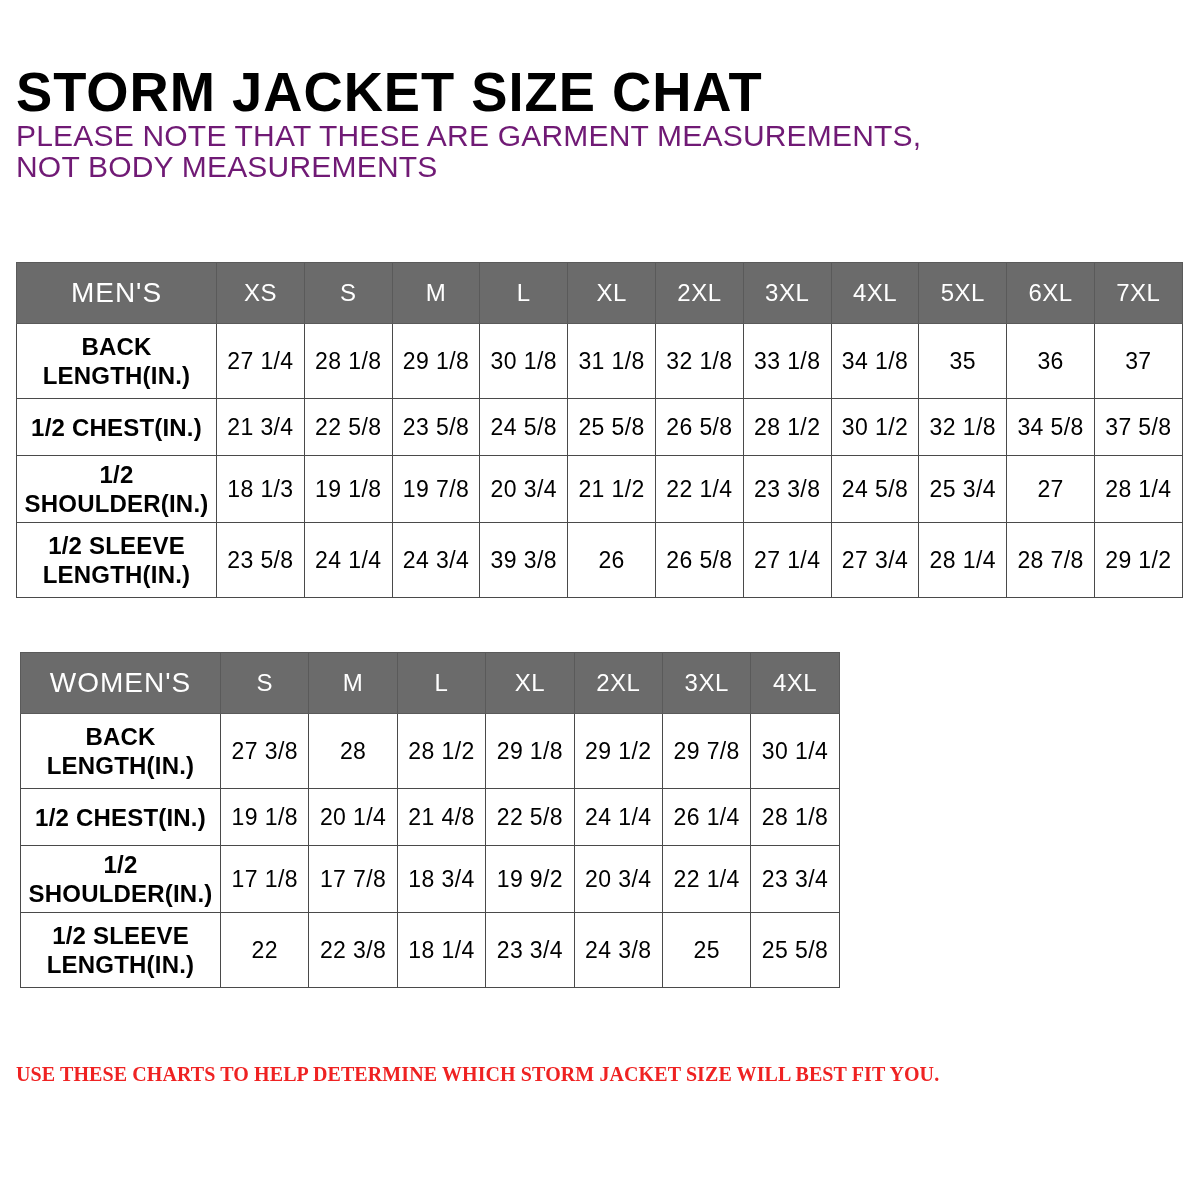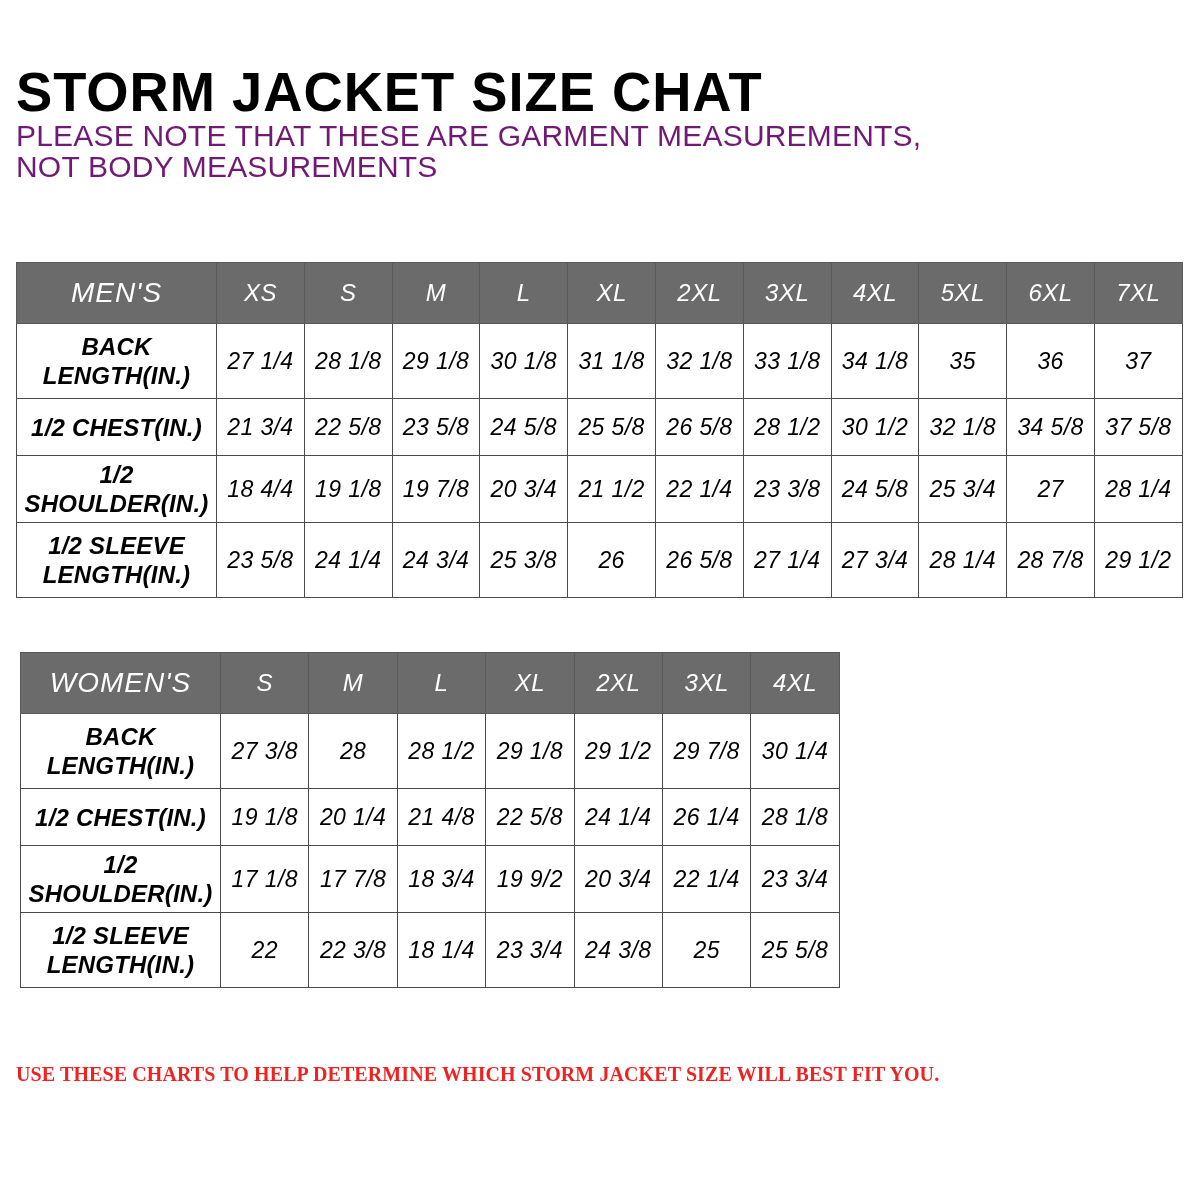--- a/index.html
+++ b/index.html
@@ -62,21 +62,20 @@
     font-family: Liberation Serif, serif;
     letter-spacing: 0.1px;
     white-space: nowrap;
   }
   
   .sizetable {
     position: absolute;
     border-collapse: collapse;
     table-layout: fixed;
     background: #5eead4;
-    font-style: italic;
   }
   #mens-table {
     left: 16px;
     top: 262px;
     width: 1166px;
   }
   #womens-table {
     left: 20px;
     top: 652px;
     width: 819px;
@@ -195,38 +194,38 @@
           <td>25 5/8</td>
           <td>26 5/8</td>
           <td>28 1/2</td>
           <td>30 1/2</td>
           <td>32 1/8</td>
           <td>34 5/8</td>
           <td>37 5/8</td>
         </tr>
         <tr>
           <th class="rowlabel">1/2 SHOULDER(IN.)</th>
-          <td>18 4/4</td>
+          <td>18 1/3</td>
           <td>19 1/8</td>
           <td>19 7/8</td>
           <td>20 3/4</td>
           <td>21 1/2</td>
           <td>22 1/4</td>
           <td>23 3/8</td>
           <td>24 5/8</td>
           <td>25 3/4</td>
           <td>27</td>
           <td>28 1/4</td>
         </tr>
         <tr class="tall">
           <th class="rowlabel">1/2 SLEEVE<br>LENGTH(IN.)</th>
           <td>23 5/8</td>
           <td>24 1/4</td>
           <td>24 3/4</td>
-          <td>25 3/8</td>
+          <td>39 3/8</td>
           <td>26</td>
           <td>26 5/8</td>
           <td>27 1/4</td>
           <td>27 3/4</td>
           <td>28 1/4</td>
           <td>28 7/8</td>
           <td>29 1/2</td>
         </tr>
       </tbody>
   </table>

